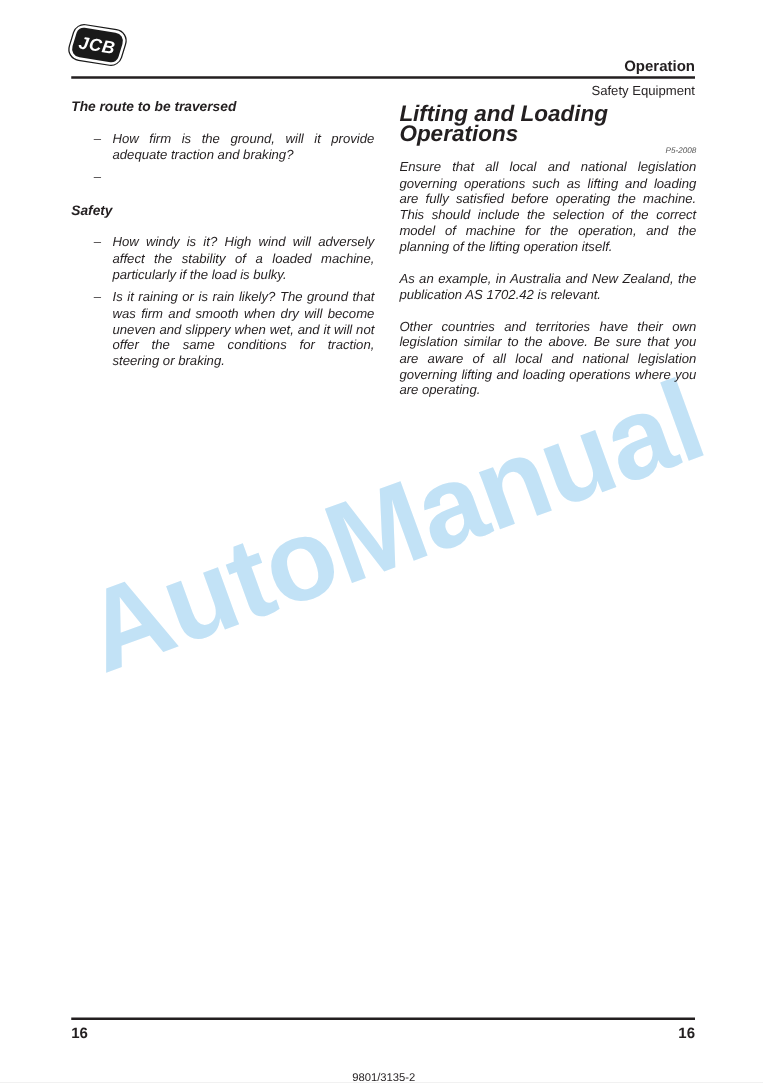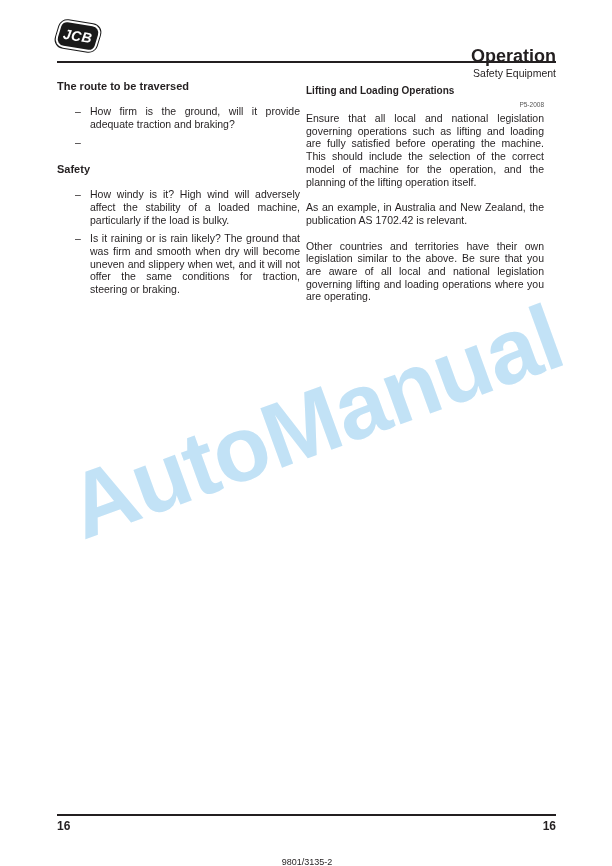--- a/index.html
+++ b/index.html
@@ -24,53 +24,53 @@
     transform:rotate(9deg) skewX(-8deg);
     box-shadow:0 0 0 2px #ffffff, 0 0 0 3px #1a1a1a;
     display:flex; align-items:center; justify-content:center;
   }
   .logo span {
     color:#ffffff; font-weight:bold; font-style:italic;
     font-size:14px; transform:skewX(8deg); letter-spacing:0.5px;
   }
   .header-title {
     position:absolute; top:46px; right:56px; z-index:1;
-    font-size:18px; font-weight:bold; text-align:right;
+    font-size:12px; font-weight:bold; text-align:right;
   }
   .header-rule {
     position:absolute; top:61px; left:57px; right:56px; height:2px;
     background:#231f20; z-index:1;
   }
   .header-subtitle {
     position:absolute; top:67px; right:56px; z-index:1;
     font-size:10.5px; 
   }
 
   
   .columns {
     position:absolute; top:80px; left:57px; width:500px; z-index:1;
-    display:flex; gap:6px;
+    display:flex; gap:20px;font-style:italic;
   }
   .col-left  { width:243px; }
   .col-right { width:238px; }
 
   .section-heading {
     font-size:11px; font-weight:bold; margin:0 0 12px 0; line-height:13px;
   }
   .section-heading.weather { margin-top:14px; }
 
   ul.dash-list { list-style:none; margin:0; padding:0; }
   ul.dash-list li { display:flex; margin:0 0 6px 0; padding-left:18px; }
   ul.dash-list .marker { flex:0 0 15px; font-size:10.5px; line-height:12.7px; }
   ul.dash-list .li-text {
     flex:1; font-size:10.5px; line-height:12.7px; text-align:justify;
   }
 
   .main-heading {
-    font-size:10px; font-weight:bold; margin:3px 0 0 0; line-height:16px;
+    font-size:18px; font-weight:bold; margin:3px 0 0 0; line-height:16px;
   }
   .ref-code {
     font-size:6.5px; color:#555555; text-align:right; margin:2px 0 4px 0;
   }
   .col-right p {
     font-size:10.5px; line-height:12.7px; text-align:justify;
     margin:0 0 13px 0;
   }
 
   

